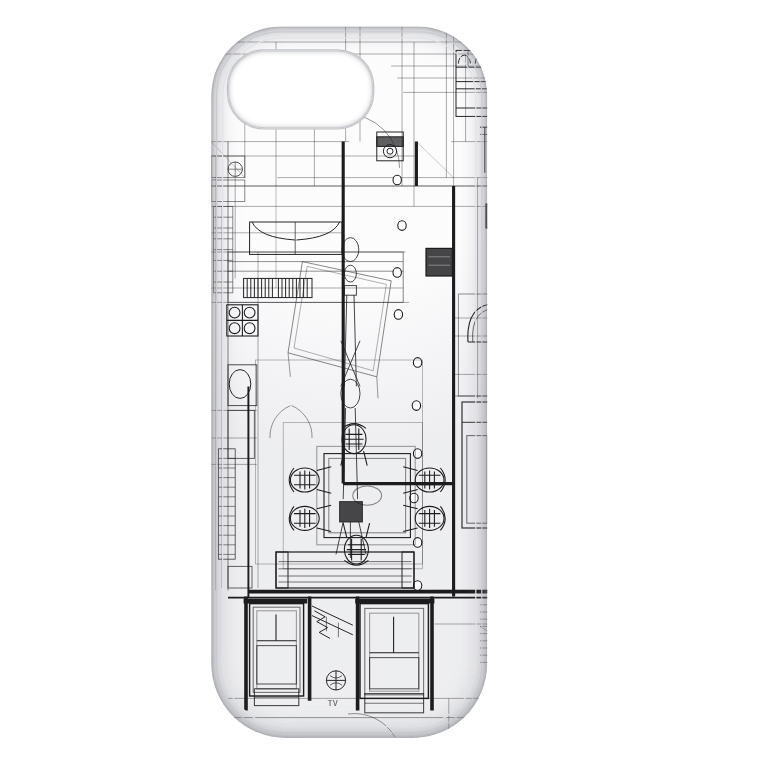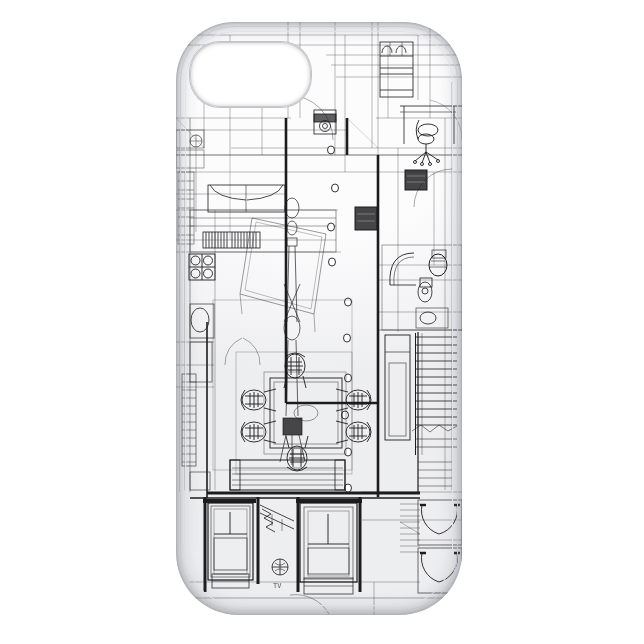--- a/index.html
+++ b/index.html
@@ -1,19 +1,19 @@
 <!DOCTYPE html>
 <html style="--background: #ffffff; --case_surface: #fcfcfd; --case_edge: #c7c8cc; --line: #1c1c1e;"><head>
 <meta charset="utf-8">
 <style>
   html,body{margin:0;padding:0;}
   body{width:644px;height:644px;background:var(--background,#fff);font-family:"DejaVu Sans",sans-serif;overflow:hidden;}
   #stage{position:relative;width:644px;height:644px;background:var(--background,#fff);}
   .case{
-    position:absolute;left:176px;top:22px;width:286px;height:593px;
+    position:absolute;left:176px;top:22px;width:230px;height:593px;
     border-radius:58px 58px 62px 62px;
     background:
       radial-gradient(120% 60% at 50% 0%, rgba(255,255,255,0) 60%, rgba(150,153,162,.14) 100%),
       var(--case_surface,#fcfcfd);
     box-shadow:
       inset 0 0 0 1px var(--case_edge,#c7c8cc),
       inset 0 0 3px 1px rgba(120,122,130,.35),
       inset 0 0 20px 5px rgba(142,145,155,.28);
     overflow:hidden;
   }

